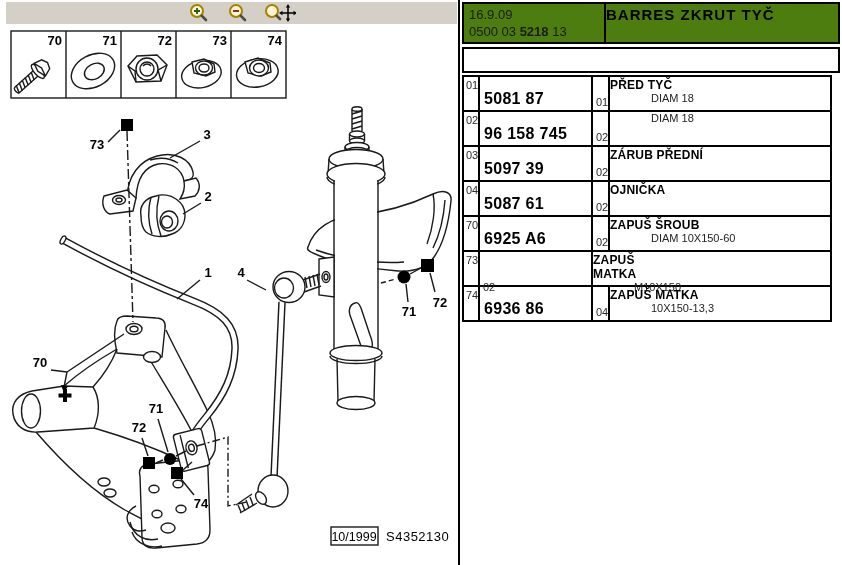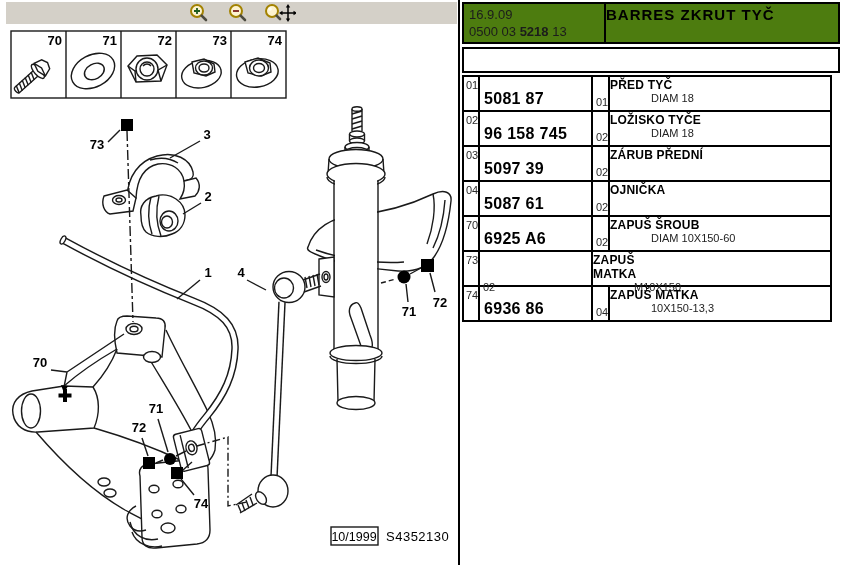--- a/index.html
+++ b/index.html
@@ -302,21 +302,20 @@
       <div class="c-desc">
         <div class="d-name">PŘED TYČ</div>
         <div class="d-spec">DIAM 18</div>
       </div>
     </div>
     <div class="p-row">
       <div class="c-ref">02</div>
       <div class="c-part">96 158 745</div>
       <div class="c-qty">02</div>
       <div class="c-desc">
-        <div class="d-name">LOŽISKO TYČE</div>
         <div class="d-spec">DIAM 18</div>
       </div>
     </div>
     <div class="p-row">
       <div class="c-ref">03</div>
       <div class="c-part">5097 39</div>
       <div class="c-qty">02</div>
       <div class="c-desc">
         <div class="d-name">ZÁRUB PŘEDNÍ</div>
         <div class="d-spec"></div>

